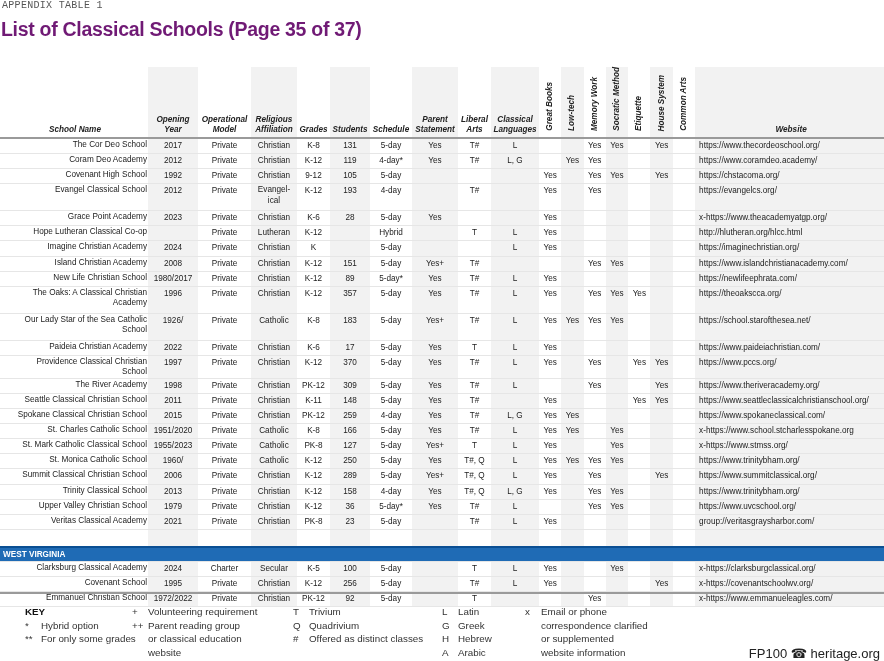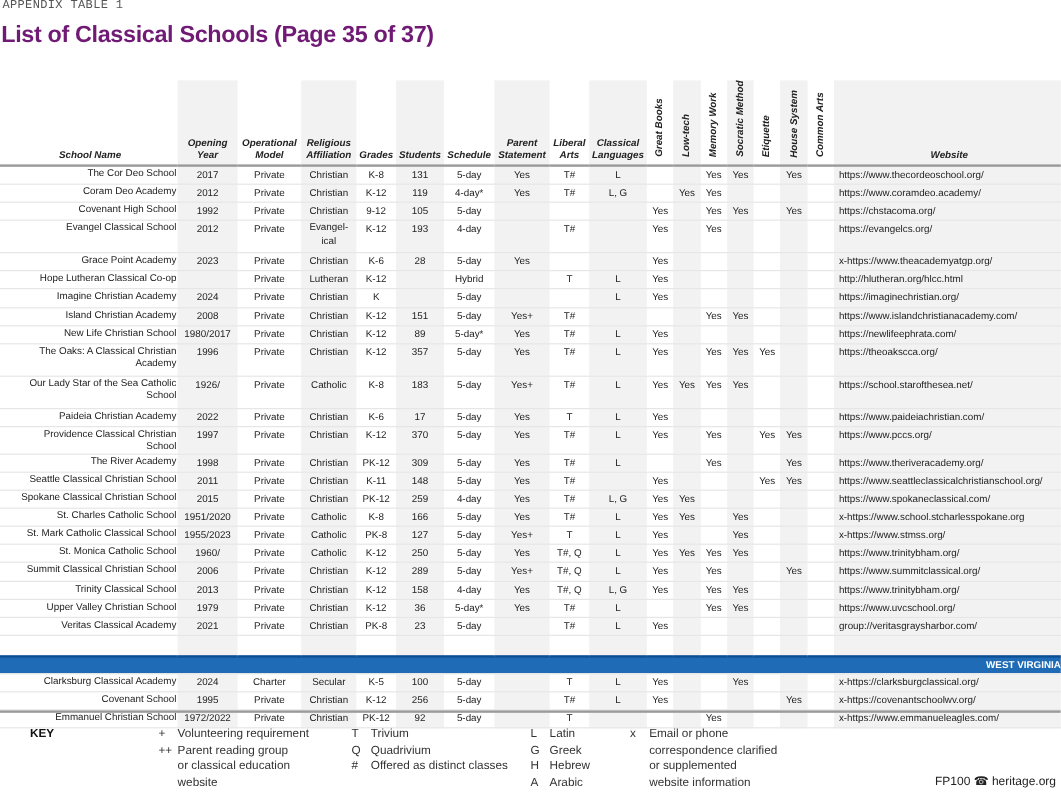--- a/index.html
+++ b/index.html
@@ -25,34 +25,34 @@
   td { padding: 0 1px; height: 13.1px; line-height: 13.1px; text-align: center; vertical-align: top; white-space: nowrap; color: #222; }
   td.left { text-align: right; padding-left: 17px; }
   td.name { white-space: normal; line-height: 10.5px; padding-top: 1px; }
   td.web { text-align: left; padding-left: 4px; }
   tbody tr { border-bottom: 1px solid #e6e6e6; }
   tr.tall td { height: 25px; }
   .wrap2 { white-space: normal; line-height: 10.5px; padding-top: 1px; text-align: center; }
 
   .shade { background: #f2f2f2; }
   tr.state-row td { background: #1f6bb5; color: #fff; font-weight: bold; height: 13px; line-height: 13px;
-                    text-align: right; padding-left: 3px; border-top: 2px solid #0b4f93; }
+                    text-align: left; padding-left: 3px; border-top: 2px solid #0b4f93; }
   tr.spacer td { height: 16px; border-bottom: none; }
   tr.spacer { border-bottom: none; }
 
   .divider { position: absolute; left: 0; top: 592px; width: 884px; height: 2px; background: #9a9a9a; }
   .key { position: absolute; top: 605px; font-size: 9.8px; color: #333; line-height: 13.7px; }
   .key .hd { font-weight: bold; color: #111; }
   .key .sym { display: inline-block; width: 16px; }
   .key-a { left: 1px; padding-left: 24px; }
   .key-b { left: 132px; }
   .key-c { left: 293px; }
   .key-d { left: 442px; }
   .key-e { left: 525px; }
-  .footer { position: absolute; right: 4px; top: 646px; font-size: 10px; color: #222; }
+  .footer { position: absolute; right: 4px; top: 646px; font-size: 13px; color: #222; }
 </style>
 </head>
 <body>
 
 <div class="eyebrow">APPENDIX TABLE 1</div>
 <div class="title">List of Classical Schools (Page 35 of 37)</div>
 
 <div class="table-wrap">
 <table>
   <colgroup>
@@ -644,20 +644,24 @@
           <td class="web shade">x-https://www.emmanueleagles.com/</td>
         </tr>
       </tbody>
 </table>
 </div>
 
 <div class="divider"></div>
 
 <div class="key key-a">
   <div class="hd">KEY</div>
+  <div id="key-a">
+      <div><span class="sym">*</span><span>Hybrid option</span></div>
+      <div><span class="sym">**</span><span>For only some grades</span></div>
+    </div>
 </div>
 <div class="key key-b">
     <div id="key-b">
       <div><span class="sym">+</span><span>Volunteering requirement</span></div>
       <div><span class="sym">++</span><span>Parent reading group</span></div>
       <div><span class="sym"></span><span>or classical education</span></div>
       <div><span class="sym"></span><span>website</span></div>
     </div>
   </div>
 <div class="key key-c">

